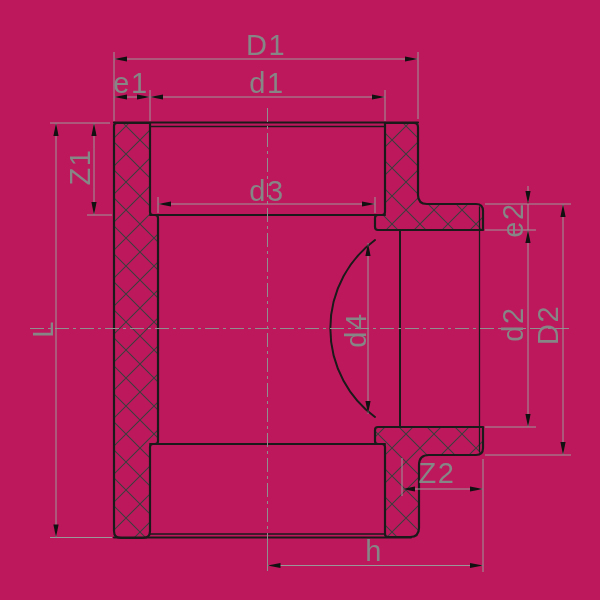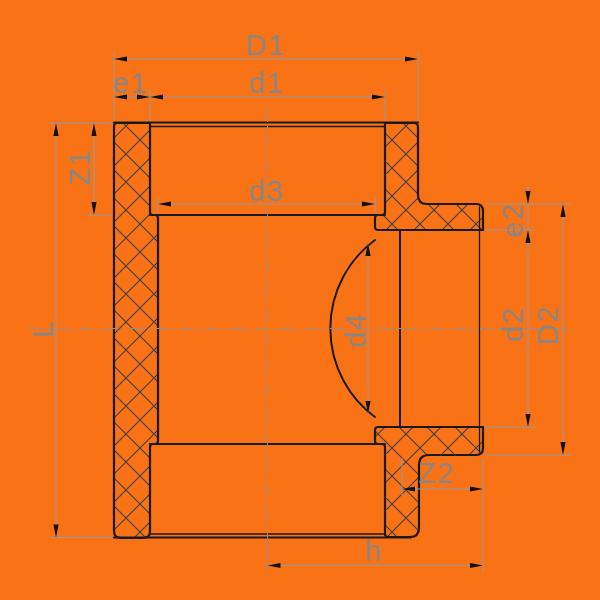--- a/index.html
+++ b/index.html
@@ -1,16 +1,16 @@
 <!DOCTYPE html>
 <html><head>
 <meta charset="utf-8">
 <style>
   html,body{margin:0;padding:0;background:#ffffff;}
-  .stage{width:600px;height:600px;background:#f97316;position:relative;overflow:hidden;}
+  .stage{width:600px;height:600px;background:#be185d;position:relative;overflow:hidden;}
   svg{display:block;}
   text{font-family:"Liberation Sans",sans-serif;fill:#868686;font-size:29px;letter-spacing:1.5px;}
 </style>
 </head>
 <body>
 
 <div class="stage">
 <svg width="600" height="600" viewBox="0 0 600 600">
   <defs>
     <pattern id="xh" width="28" height="28" patternUnits="userSpaceOnUse">

